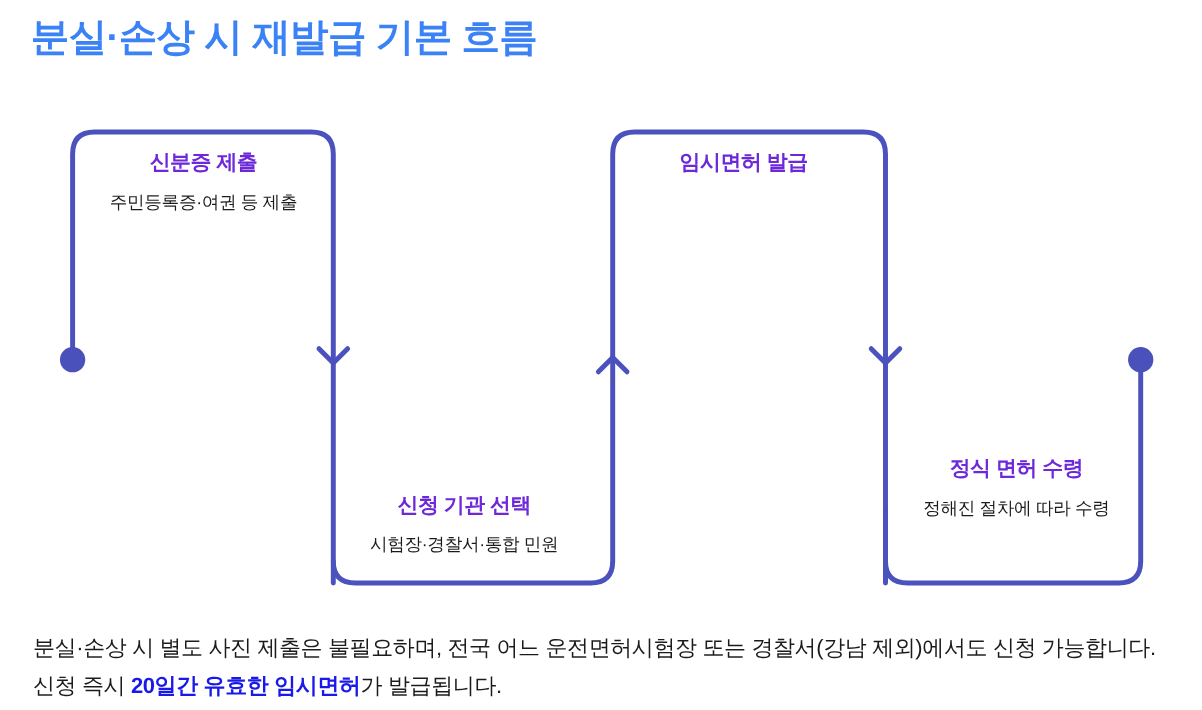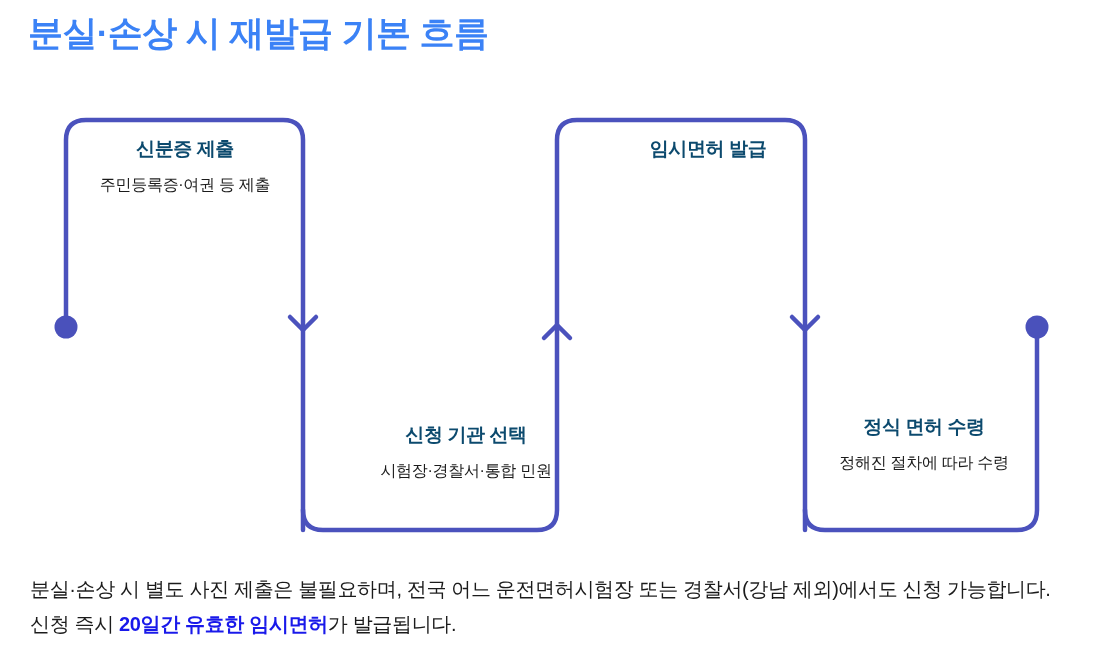--- a/index.html
+++ b/index.html
@@ -36,37 +36,37 @@
   }
 
   .step-node {
     position: absolute;
     text-align: center;
     width: 230px;
   }
   .step-title {
     font-size: 19px;
     font-weight: 700;
-    color: #0c4a6e;
+    color: #6d28d9;
     letter-spacing: -0.4px;
     line-height: 1.2;
     margin: 0 0 8px 0;
   }
   .step-desc {
     font-size: 16px;
     font-weight: 400;
     color: #1b1b1b;
     letter-spacing: -0.3px;
     line-height: 1.45;
     margin: 12px;
   }
 
   #step-1 { left: 70px;  top: 138px; }
-  #step-2 { left: 307px; top: 424px; padding-left: 44px; }
-  #step-3 { left: 561px; top: 138px; padding-left: 32px; }
+  #step-2 { left: 307px; top: 449px; }
+  #step-3 { left: 561px; top: 138px; }
   #step-4 { left: 809px; top: 416px; }
 
   #footer-note {
     position: absolute;
     left: 30px;
     top: 572px;
     width: 1040px;
     font-size: 20px;
     color: #1b1b1b;
     line-height: 1.75;

